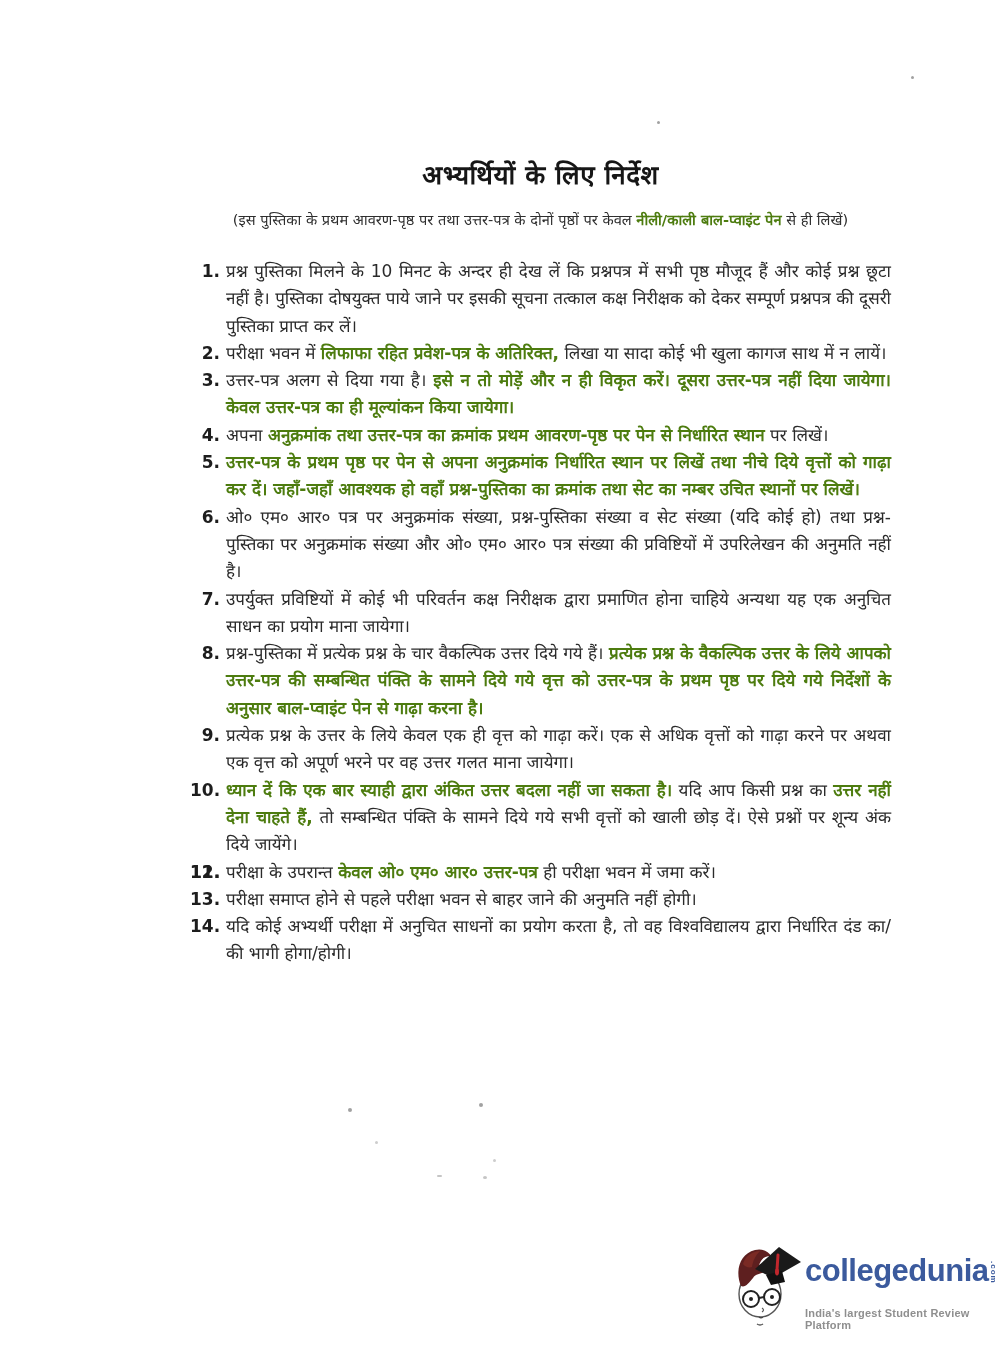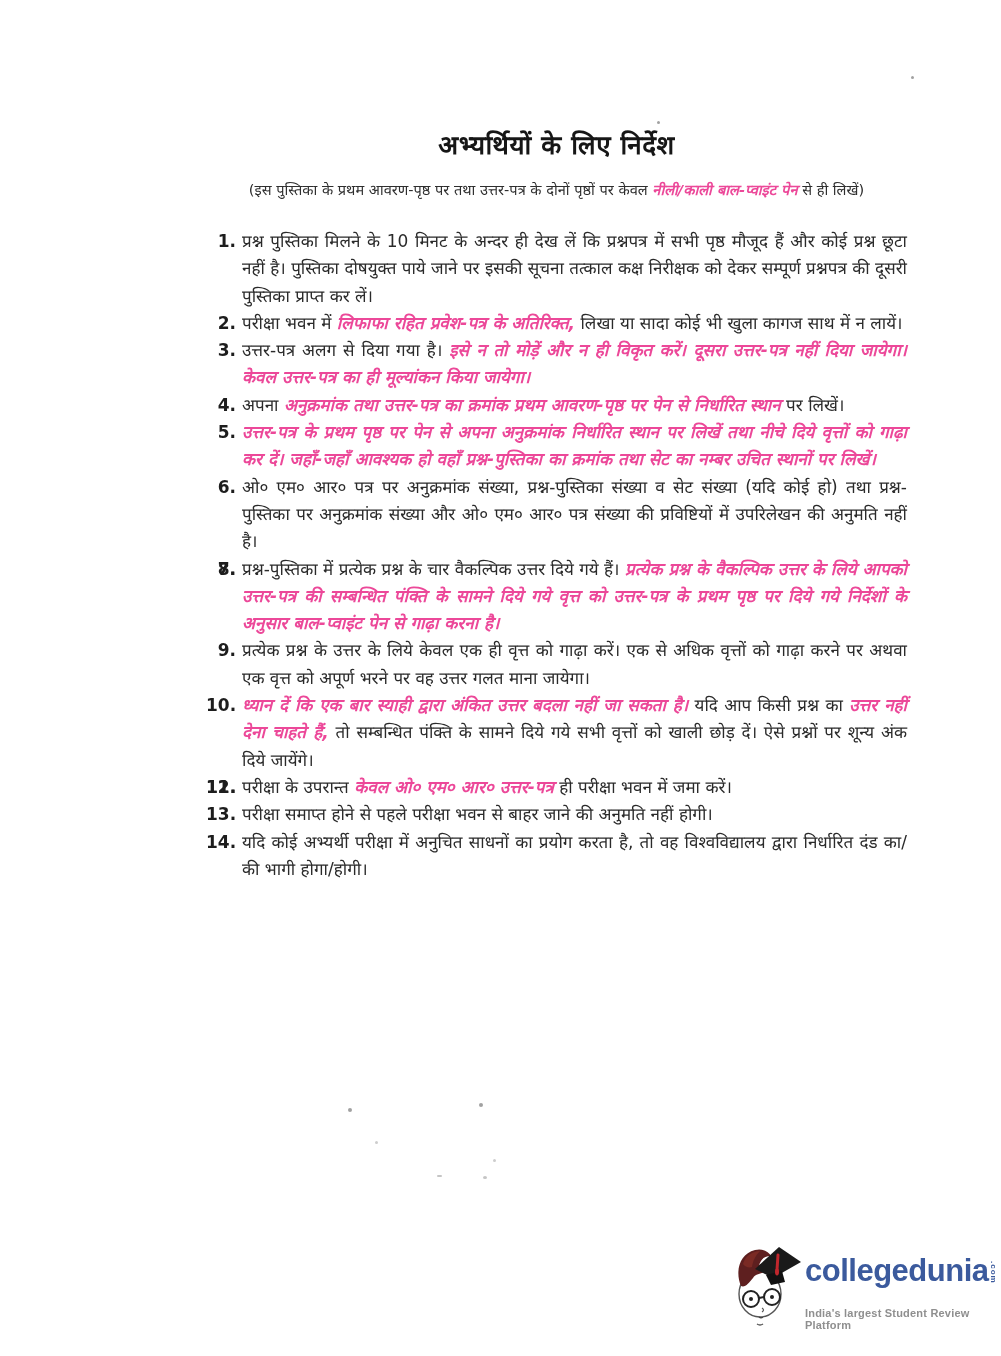--- a/index.html
+++ b/index.html
@@ -9,23 +9,22 @@
     height: 1356px;
     background: #ffffff;
     font-family: "DejaVu Sans", sans-serif;
     color: #2a2a2a;
     overflow: hidden;
     margin: 0 auto;
   }
   .doc {
     position: absolute;
     left: 190px;
-    top: 126px;
+    top: 156px;
     width: 701px;
-    margin-left: 16px;
   }
   .title {
     font-size: 26px;
     font-weight: 700;
     color: #161616;
     text-align: center;
     margin: 0 0 17px 0;
     letter-spacing: 0.5px;
   }
   .subtitle {
@@ -51,22 +50,21 @@
     position: absolute;
     left: 0;
     top: 0;
     width: 30px;
     text-align: right;
     font-weight: 700;
     color: #1d1d1d;
   }
   .bi {
     font-weight: 700;
-    font-style: italic;
-    color: #ec4899;
+    color: #4d7c0f;
   }
   
   .logo {
     position: absolute;
     left: 733px;
     top: 1241px;
     display: flex;
     align-items: center;
   }
   .mascot { width: 70px; height: 88px; flex: 0 0 auto; }
@@ -109,21 +107,21 @@
   <div class="doc">
     <h1 class="title">अभ्यर्थियों के लिए निर्देश</h1>
     <p class="subtitle"><span>(इस पुस्तिका के प्रथम आवरण-पृष्ठ पर तथा उत्तर-पत्र के दोनों पृष्ठों पर केवल </span><span class="bi">नीली/काली बाल-प्वाइंट पेन</span><span> से ही लिखें)</span></p>
     <ol class="instructions">
         <li><span class="num">1.</span><span>प्रश्न पुस्तिका मिलने के 10 मिनट के अन्दर ही देख लें कि प्रश्नपत्र में सभी पृष्ठ मौजूद हैं और कोई प्रश्न छूटा नहीं है। पुस्तिका दोषयुक्त पाये जाने पर इसकी सूचना तत्काल कक्ष निरीक्षक को देकर सम्पूर्ण प्रश्नपत्र की दूसरी पुस्तिका प्राप्त कर लें।</span></li>
         <li><span class="num">2.</span><span>परीक्षा भवन में </span><span class="bi">लिफाफा रहित प्रवेश-पत्र के अतिरिक्त,</span><span> लिखा या सादा कोई भी खुला कागज साथ में न लायें।</span></li>
         <li><span class="num">3.</span><span>उत्तर-पत्र अलग से दिया गया है। </span><span class="bi">इसे न तो मोड़ें और न ही विकृत करें। दूसरा उत्तर-पत्र नहीं दिया जायेगा। केवल उत्तर-पत्र का ही मूल्यांकन किया जायेगा।</span></li>
         <li><span class="num">4.</span><span>अपना </span><span class="bi">अनुक्रमांक तथा उत्तर-पत्र का क्रमांक प्रथम आवरण-पृष्ठ पर पेन से निर्धारित स्थान</span><span> पर लिखें।</span></li>
         <li><span class="num">5.</span><span class="bi">उत्तर-पत्र के प्रथम पृष्ठ पर पेन से अपना अनुक्रमांक निर्धारित स्थान पर लिखें तथा नीचे दिये वृत्तों को गाढ़ा कर दें। जहाँ-जहाँ आवश्यक हो वहाँ प्रश्न-पुस्तिका का क्रमांक तथा सेट का नम्बर उचित स्थानों पर लिखें।</span></li>
         <li><span class="num">6.</span><span>ओ० एम० आर० पत्र पर अनुक्रमांक संख्या, प्रश्न-पुस्तिका संख्या व सेट संख्या (यदि कोई हो) तथा प्रश्न-पुस्तिका पर अनुक्रमांक संख्या और ओ० एम० आर० पत्र संख्या की प्रविष्टियों में उपरिलेखन की अनुमति नहीं है।</span></li>
-        <li><span class="num">7.</span></li>
+        <li><span class="num">7.</span><span>उपर्युक्त प्रविष्टियों में कोई भी परिवर्तन कक्ष निरीक्षक द्वारा प्रमाणित होना चाहिये अन्यथा यह एक अनुचित साधन का प्रयोग माना जायेगा।</span></li>
         <li><span class="num">8.</span><span>प्रश्न-पुस्तिका में प्रत्येक प्रश्न के चार वैकल्पिक उत्तर दिये गये हैं। </span><span class="bi">प्रत्येक प्रश्न के वैकल्पिक उत्तर के लिये आपको उत्तर-पत्र की सम्बन्धित पंक्ति के सामने दिये गये वृत्त को उत्तर-पत्र के प्रथम पृष्ठ पर दिये गये निर्देशों के अनुसार बाल-प्वाइंट पेन से गाढ़ा करना है।</span></li>
         <li><span class="num">9.</span><span>प्रत्येक प्रश्न के उत्तर के लिये केवल एक ही वृत्त को गाढ़ा करें। एक से अधिक वृत्तों को गाढ़ा करने पर अथवा एक वृत्त को अपूर्ण भरने पर वह उत्तर गलत माना जायेगा।</span></li>
         <li><span class="num">10.</span><span class="bi">ध्यान दें कि एक बार स्याही द्वारा अंकित उत्तर बदला नहीं जा सकता है।</span><span> यदि आप किसी प्रश्न का </span><span class="bi">उत्तर नहीं देना चाहते हैं,</span><span> तो सम्बन्धित पंक्ति के सामने दिये गये सभी वृत्तों को खाली छोड़ दें। ऐसे प्रश्नों पर शून्य अंक दिये जायेंगे।</span></li>
         <li><span class="num">11.</span></li>
         <li><span class="num">12.</span><span>परीक्षा के उपरान्त </span><span class="bi">केवल ओ० एम० आर० उत्तर-पत्र</span><span> ही परीक्षा भवन में जमा करें।</span></li>
         <li><span class="num">13.</span><span>परीक्षा समाप्त होने से पहले परीक्षा भवन से बाहर जाने की अनुमति नहीं होगी।</span></li>
         <li><span class="num">14.</span><span>यदि कोई अभ्यर्थी परीक्षा में अनुचित साधनों का प्रयोग करता है, तो वह विश्वविद्यालय द्वारा निर्धारित दंड का/की भागी होगा/होगी।</span></li>
       </ol>
   </div>
 

